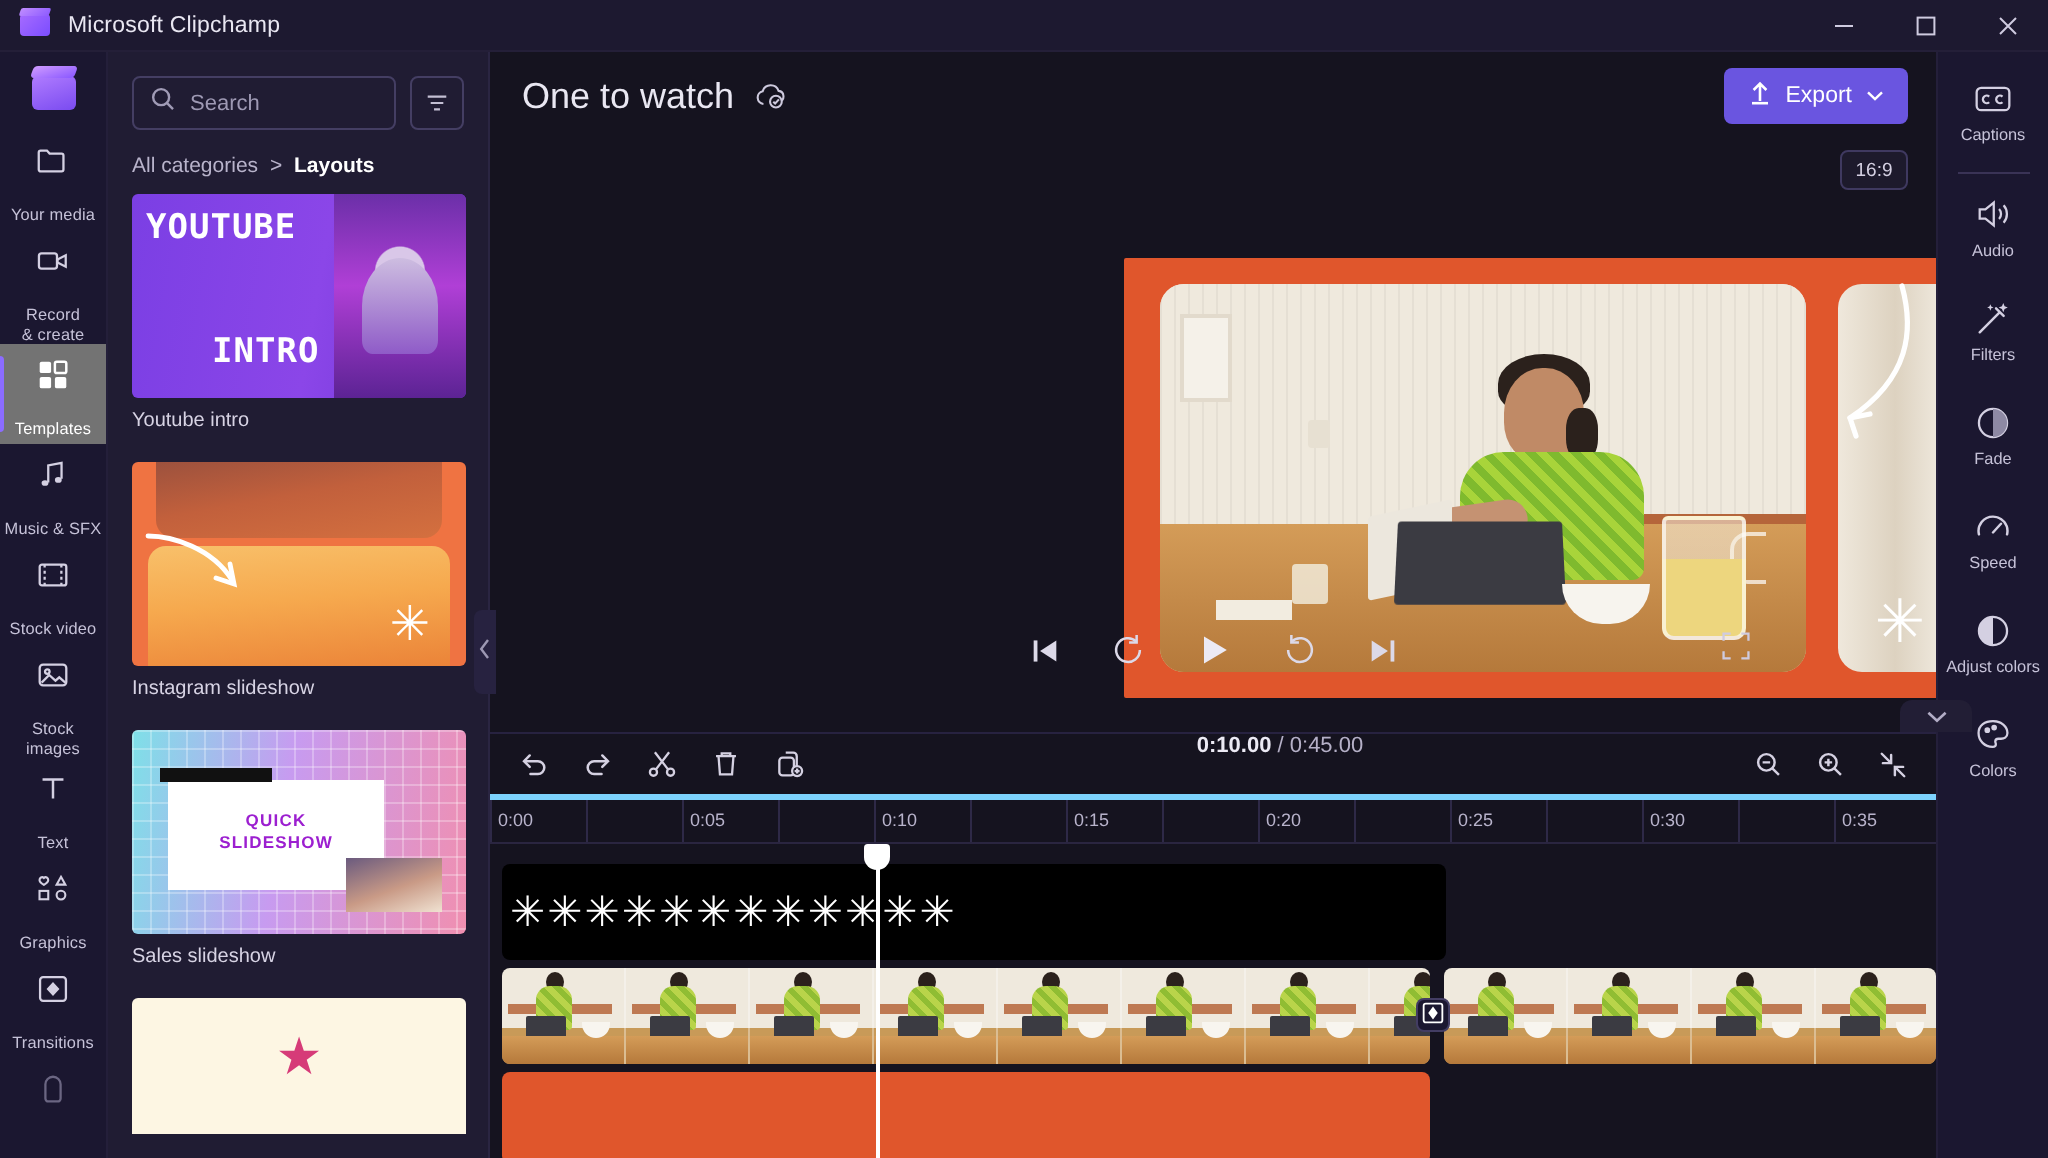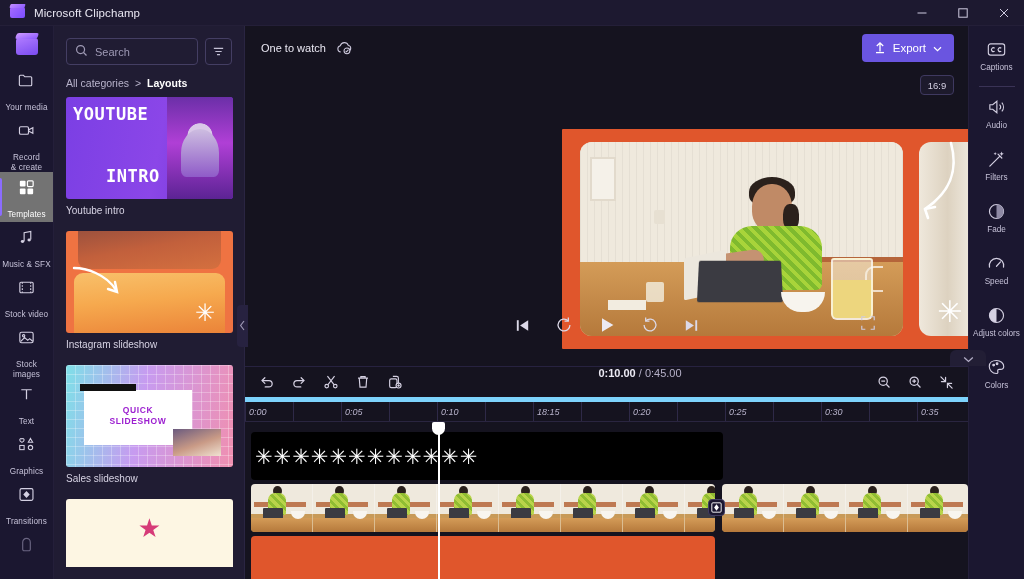--- a/index.html
+++ b/index.html
@@ -167,21 +167,21 @@
   .rr-item .rr-icon { height:20px; display:flex; align-items:center; justify-content:center; }
   .rr-item .rr-label { font-size:8.2px; color:#c6c2d8; text-align:center; line-height:10px; }
   .rr-div { width:36px; height:1px; background:#3a3356; margin:2px 0 3px; }
 
   
   .center { position:absolute; left:245px; top:26px; right:56px; bottom:0; background:#15131f; }
 
   .top-bar {
     height:44px; display:flex; align-items:center; padding: 0 14px 0 16px; gap:10px;
   }
-  .proj-name { font-size:11px; color:#e9e7f2; }
+  .proj-name { font-size:18px; color:#e9e7f2; }
   .cloud-ico { display:flex; align-items:center; }
   .tb-spacer2 { flex:1; }
   .export-btn {
     height:28px; padding:0 12px; border-radius:4px; background:#6a55e0;
     display:flex; align-items:center; gap:7px; color:#fff; font-size:11.5px; cursor:pointer;
   }
 
   .preview-wrap { position:relative; height:292px; }
   .ratio-chip {
     position:absolute; right:14px; top:5px; width:34px; height:20px;
@@ -260,21 +260,21 @@
     border-radius:6px 6px 0 0; display:flex; align-items:center; justify-content:center; cursor:pointer; z-index:4;
   }
   .timeline { position:absolute; left:245px; right:56px; top:366px; bottom:0; background:#15131f; border-top:1px solid #272240; }
   .tl-toolbar { height:30px; display:flex; padding:0 14px; gap:16px; }
   .tlt-btn { cursor:pointer; color:#d5d1e2; display:flex; align-items:center; }
   .tl-time { flex:1; text-align:center; font-size:11px; color:#eceaf4; }
   .tl-time b { font-weight:bold; }
   .tl-time .total { color:#b5b0c7; }
   .tl-right { display:flex; align-items:center; gap:16px; }
 
-  .ruler { position:relative; height:25px; border-top:5px solid #7dd3fc; border-bottom:1px solid #2a2540;font-style:italic; }
+  .ruler { position:relative; height:25px; border-top:3px solid #7dd3fc; border-bottom:1px solid #2a2540; }
   .rtick { position:absolute; top:0; bottom:0; width:1px; background:#2e2947; }
   .rlabel { position:absolute; top:5px; font-size:9px; color:#b8b3cb; padding-left:4px; }
 
   .tracks { position:relative; height:160px; overflow:hidden; }
   .clip { position:absolute; border-radius:4px; overflow:hidden; }
   .clip-text {
     background:#000; display:flex; align-items:center; gap:2px; padding:0 4px; color:#fff;
     font-size:21px; line-height:1; letter-spacing:-1px; white-space:nowrap; overflow:hidden;
   }
   .clip-video { display:flex; }
@@ -705,21 +705,21 @@
       <div class="rtick" style="left:0px"></div>
         <div class="rlabel" style="left:0px">0:00</div>
       <div class="rtick" style="left:48px"></div>
       <div class="rtick" style="left:96px"></div>
         <div class="rlabel" style="left:96px">0:05</div>
       <div class="rtick" style="left:144px"></div>
       <div class="rtick" style="left:192px"></div>
         <div class="rlabel" style="left:192px">0:10</div>
       <div class="rtick" style="left:240px"></div>
       <div class="rtick" style="left:288px"></div>
-        <div class="rlabel" style="left:288px">18:15</div>
+        <div class="rlabel" style="left:288px">0:15</div>
       <div class="rtick" style="left:336px"></div>
       <div class="rtick" style="left:384px"></div>
         <div class="rlabel" style="left:384px">0:20</div>
       <div class="rtick" style="left:432px"></div>
       <div class="rtick" style="left:480px"></div>
         <div class="rlabel" style="left:480px">0:25</div>
       <div class="rtick" style="left:528px"></div>
       <div class="rtick" style="left:576px"></div>
         <div class="rlabel" style="left:576px">0:30</div>
       <div class="rtick" style="left:624px"></div>

